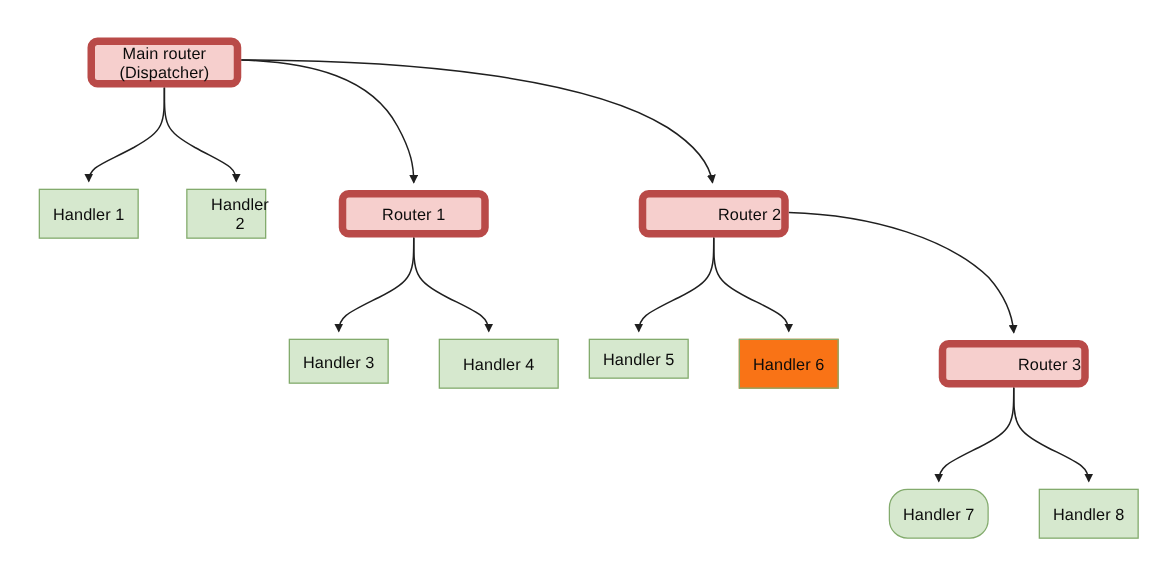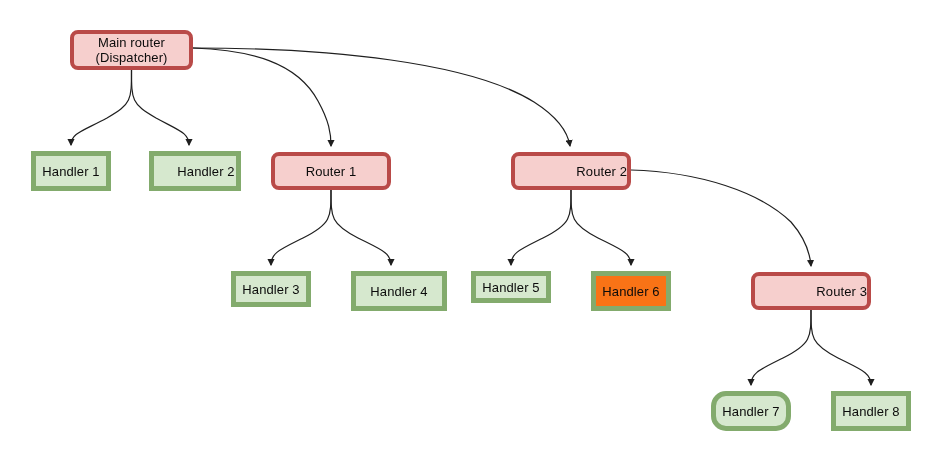--- a/index.html
+++ b/index.html
@@ -34,26 +34,26 @@
     justify-content: center;
     text-align: center;
     font-size: 13px;
     line-height: 15px;
     color: #0b0b0b;
     white-space: pre-line;
     letter-spacing: 0.1px;
   }
   .node.router {
     background: #f6cfcd;
-    border: 4px solid #f97316;
+    border: 6px solid #f97316;
     border-radius: 8px;
   }
   .node.handler {
     background: #d6e8ce;
-    border: 5px solid #0c4a6e;
+    border: 1px solid #0c4a6e;
     border-radius: 0px;
   }
   .node-label {
     display: block;
     pointer-events: none;
   }
 </style>
 </head>
 <body>
 
@@ -77,21 +77,21 @@
         <path d="M 631 170 C 700 172, 760 192, 791 222 C 805 238, 810 253, 811 266" fill="none" stroke="#1f1f1f" stroke-width="1.2" marker-end="url(#arrow-head)"></path>
         <path d="M 811 310 C 811 338, 811 344, 783 358 C 759 370, 751 373, 751 385" fill="none" stroke="#1f1f1f" stroke-width="1.2" marker-end="url(#arrow-head)"></path>
         <path d="M 811 310 C 811 338, 811 344, 838 358 C 862 370, 871 373, 871 385" fill="none" stroke="#1f1f1f" stroke-width="1.2" marker-end="url(#arrow-head)"></path>
       </g>
   </svg>
 
   <div id="nodes-group">
       <div class="node router" style="left: 70px; top: 30px; width: 123px; height: 40px; background: rgb(246, 207, 205); border-color: rgb(185, 74, 72); color: rgb(11, 11, 11);"><span class="node-label">Main router
 (Dispatcher)</span></div>
       <div class="node handler" style="left: 31px; top: 151px; width: 80px; height: 40px; background: rgb(214, 232, 206); border-color: rgb(131, 171, 109); color: rgb(11, 11, 11);"><span class="node-label">Handler 1</span></div>
-      <div class="node handler" style="left: 149px; top: 151px; width: 92px; height: 40px; background: rgb(214, 232, 206); border-color: rgb(131, 171, 109); color: rgb(11, 11, 11); padding-left: 22px;"><span class="node-label">Handler 2</span></div>
+      <div class="node handler" style="left: 149px; top: 151px; width: 64px; height: 40px; background: rgb(214, 232, 206); border-color: rgb(131, 171, 109); color: rgb(11, 11, 11); padding-left: 22px;"><span class="node-label">Handler 2</span></div>
       <div class="node router" style="left: 271px; top: 152px; width: 120px; height: 38px; background: rgb(246, 207, 205); border-color: rgb(185, 74, 72); color: rgb(11, 11, 11);"><span class="node-label">Router 1</span></div>
       <div class="node router" style="left: 511px; top: 152px; width: 120px; height: 38px; background: rgb(246, 207, 205); border-color: rgb(185, 74, 72); color: rgb(11, 11, 11); justify-content: flex-end;"><span class="node-label">Router 2</span></div>
       <div class="node handler" style="left: 231px; top: 271px; width: 80px; height: 36px; background: rgb(214, 232, 206); border-color: rgb(131, 171, 109); color: rgb(11, 11, 11);"><span class="node-label">Handler 3</span></div>
       <div class="node handler" style="left: 351px; top: 271px; width: 96px; height: 40px; background: rgb(214, 232, 206); border-color: rgb(131, 171, 109); color: rgb(11, 11, 11);"><span class="node-label">Handler 4</span></div>
       <div class="node handler" style="left: 471px; top: 271px; width: 80px; height: 32px; background: rgb(214, 232, 206); border-color: rgb(131, 171, 109); color: rgb(11, 11, 11);"><span class="node-label">Handler 5</span></div>
       <div class="node handler" style="left: 591px; top: 271px; width: 80px; height: 40px; background: #f97316; border-color: rgb(131, 171, 109); color: rgb(11, 11, 11);"><span class="node-label">Handler 6</span></div>
       <div class="node router" style="left: 751px; top: 272px; width: 120px; height: 38px; background: rgb(246, 207, 205); border-color: rgb(185, 74, 72); color: rgb(11, 11, 11); justify-content: flex-end;"><span class="node-label">Router 3</span></div>
       <div class="node handler" style="left: 711px; top: 391px; width: 80px; height: 40px; background: rgb(214, 232, 206); border-color: rgb(131, 171, 109); color: rgb(11, 11, 11); border-radius: 15px;"><span class="node-label">Handler 7</span></div>
       <div class="node handler" style="left: 831px; top: 391px; width: 80px; height: 40px; background: rgb(214, 232, 206); border-color: rgb(131, 171, 109); color: rgb(11, 11, 11);"><span class="node-label">Handler 8</span></div>
     </div>

